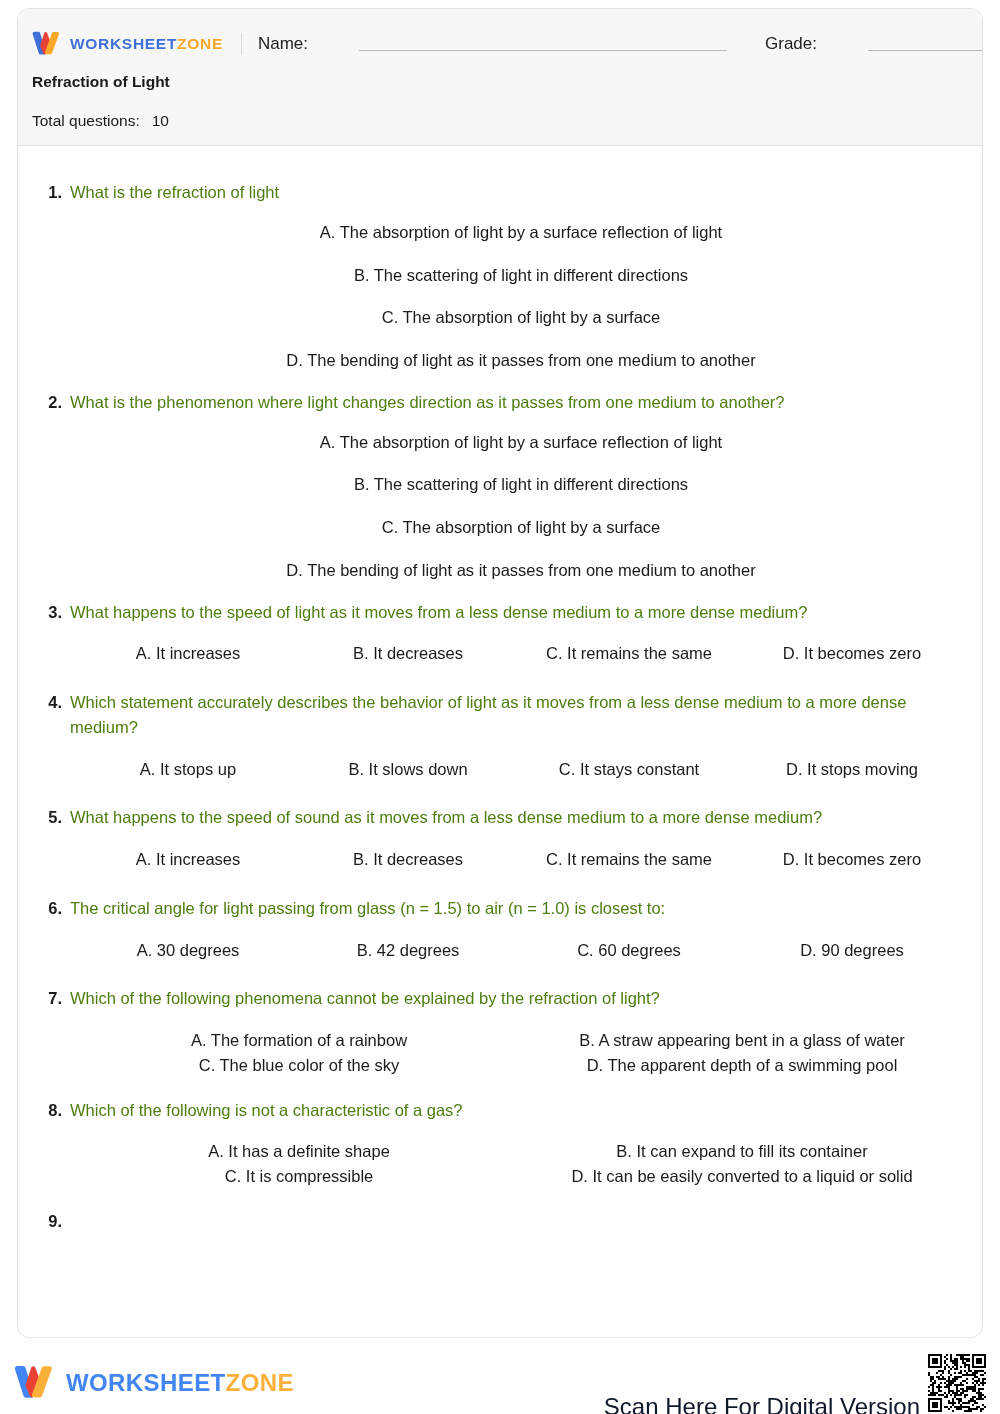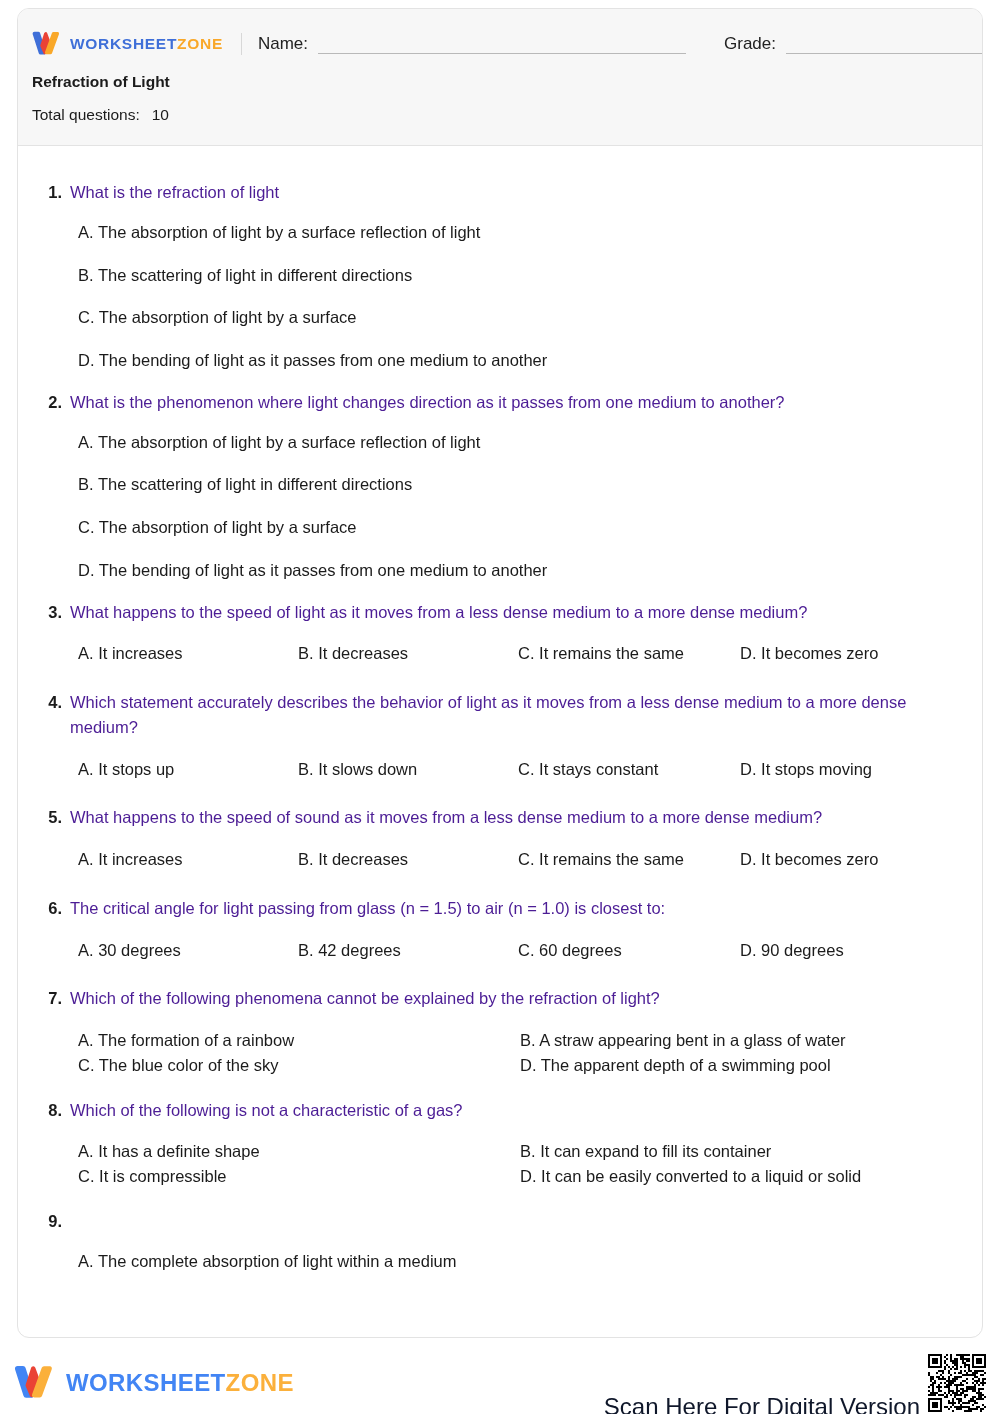--- a/index.html
+++ b/index.html
@@ -71,22 +71,23 @@
   .logo-divider {
     width: 1px;
     height: 22px;
     background: #d8d8d8;
     margin: 0 16px 0 18px;
     flex: 0 0 auto;
   }
 
   .field {
     display: flex;
-    align-items: flex-end;
+    align-items: center;
     flex: 0 0 auto;
+    gap: 41px;
   }
   .field-label {
     font-size: 17px;
     color: #222222;
     white-space: nowrap;
   }
   .field-rule {
     border-bottom: 1px solid #b9b9b9;
     margin-left: 10px;
     height: 14px;
@@ -102,21 +103,21 @@
   .worksheet-title {
     font-size: 15.5px;
     font-weight: 700;
     color: #1b1b1b;
     line-height: 1.45;
   }
   .worksheet-meta {
     font-size: 15.5px;
     color: #1b1b1b;
     line-height: 1.55;
-    margin-top: 10px;
+    margin-top: 16px;
   }
   .meta-count { margin-left: 12px; }
 
   
   .card-body {
     padding: 34px 18px 0 18px;
   }
 
   .question {
     margin-bottom: 8px;
@@ -131,26 +132,26 @@
     width: 26px;
     text-align: right;
     font-size: 16.5px;
     font-weight: 700;
     color: #1b1b1b;
     line-height: 1.5;
   }
   .q-text {
     margin-left: 8px;
     font-size: 16.5px;
-    color: #4c1d95;
+    color: #4d7c0f;
     line-height: 1.5;
     max-width: 880px;
   }
 
-  .options { margin-top: 6px; }
+  .options { margin-top: 6px; text-align: center; }
 
   
   .opt-stack .opt {
     font-size: 16.5px;
     color: #1b1b1b;
     line-height: 1.5;
     padding: 9px 0 9px 42px;
   }
 
   
@@ -368,23 +369,20 @@
           <div class="options opt-grid2">
             <div class="opt">A. It has a definite shape</div>
             <div class="opt">B. It can expand to fill its container</div>
             <div class="opt">C. It is compressible</div>
             <div class="opt">D. It can be easily converted to a liquid or solid</div>
           </div>
         </div>
         <div class="question">
           <div class="q-head">
             <span class="q-num">9.</span>
-          </div>
-          <div class="options opt-stack">
-            <div class="opt">A. The complete absorption of light within a medium</div>
           </div>
         </div>
       </div>
 
   </div>
 
   <div class="footer">
 
     <div class="footer-logo">
       <svg class="footer-logo-mark" viewBox="0 0 34 30">

